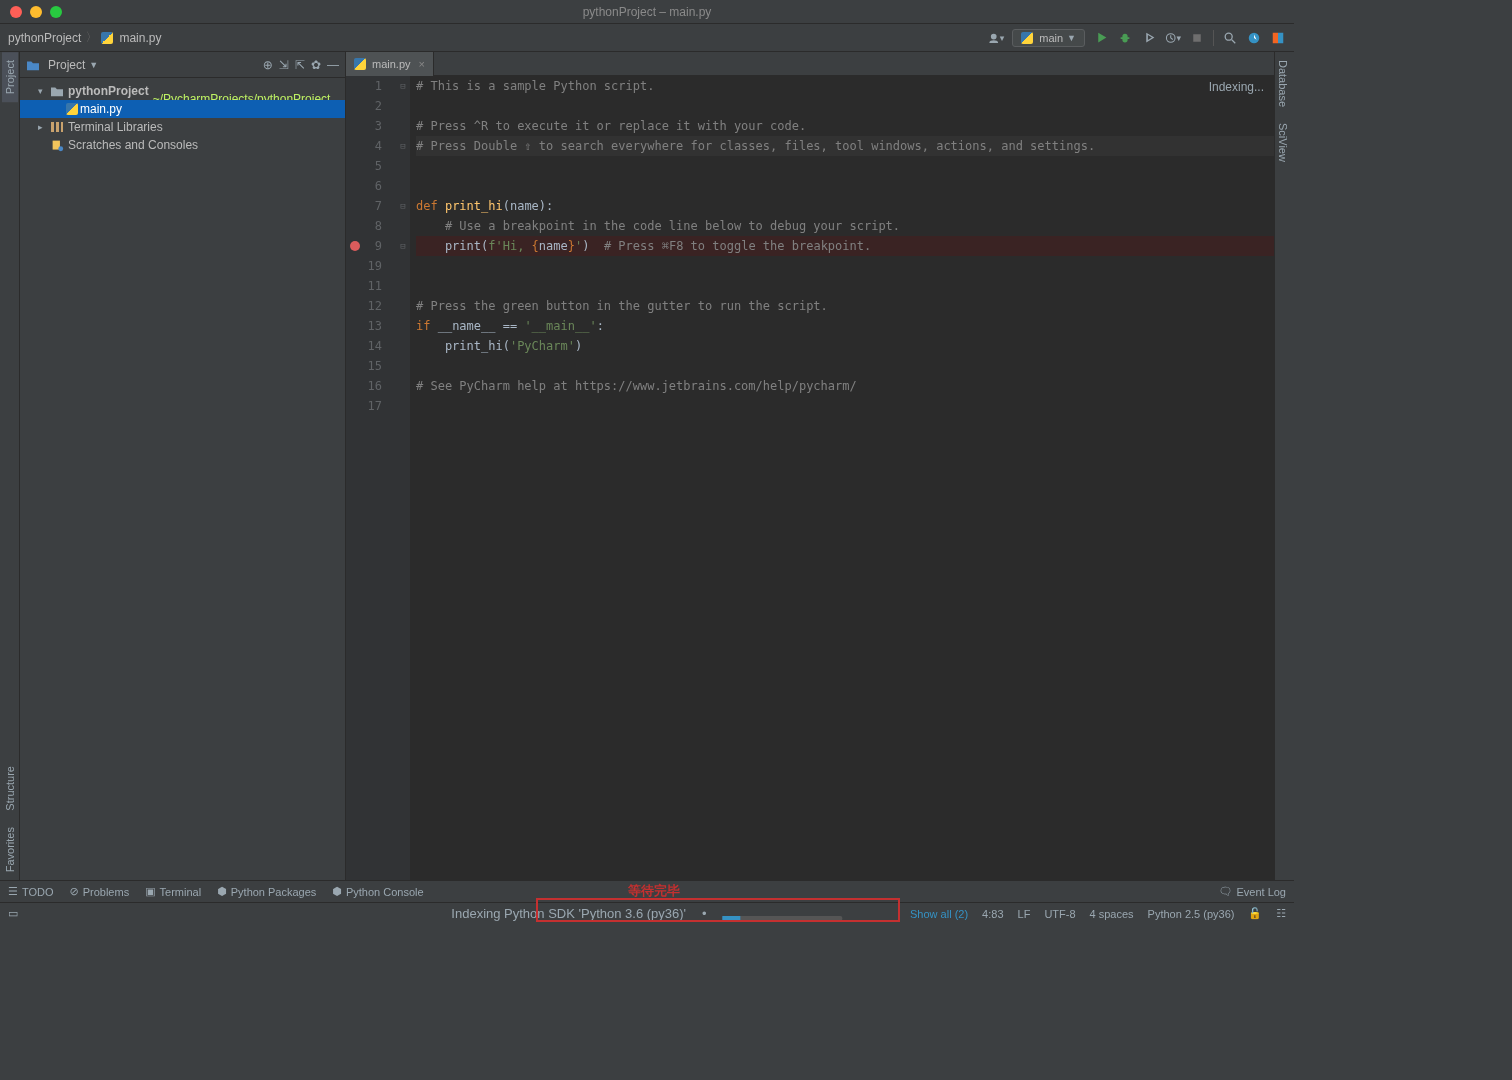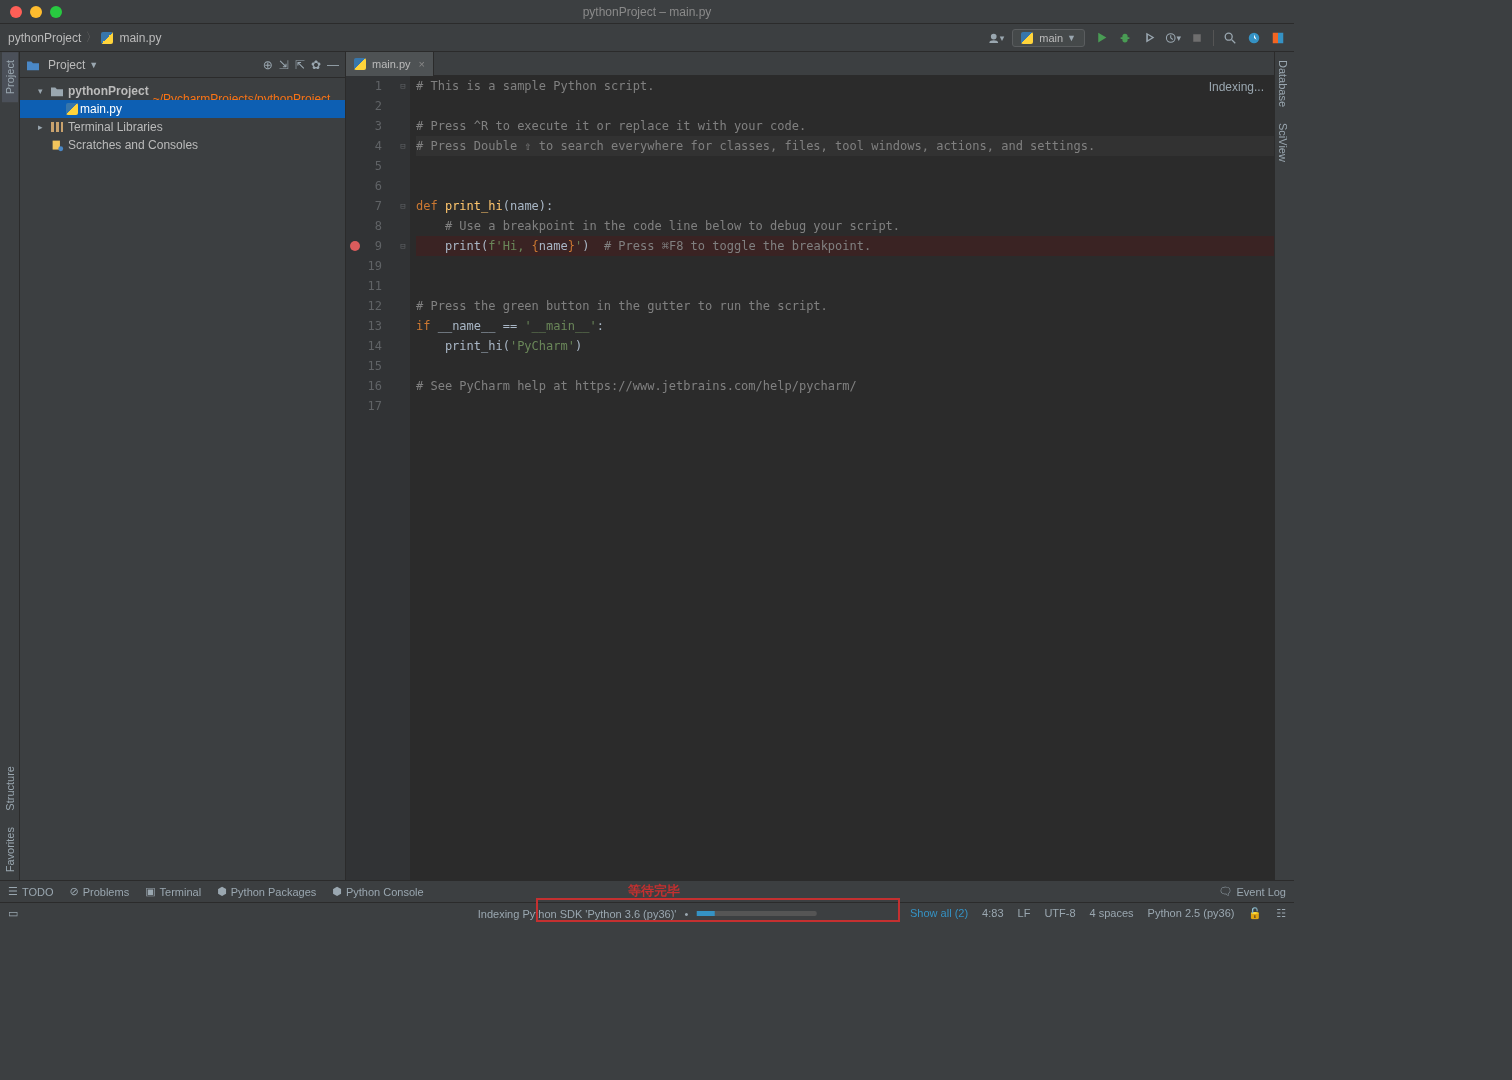--- a/index.html
+++ b/index.html
@@ -144,21 +144,21 @@
 }
 .tree-row.selected {
   background: #0d5fb3;
   color: #fff;
 }
 .tree-indent1 { padding-left: 18px; }
 .tree-indent2 { padding-left: 46px; }
 .tree-caret { width: 12px; color: #9aa7b0; font-size: 9px; }
 .tree-icon { width: 14px; height: 14px; margin-right: 4px; display: inline-flex; align-items: center; justify-content: center; }
 .folder-icon { color: #9aa7b0; }
-.tree-path { color: #f97316; margin-left: 4px; margin-top: 15px; }
+.tree-path { color: #bef264; margin-left: 4px; margin-top: 15px; }
 .lib-icon { display:inline-block; width:12px; height:10px; background: repeating-linear-gradient(90deg,#c9a26d 0 3px, transparent 3px 5px); }
 .scratch-icon { color: #f2c55c; }
 
 .editor-area {
   flex: 1;
   display: flex;
   flex-direction: column;
   background: #2b2b2b;
   position: relative;
 }
@@ -269,44 +269,44 @@
   font-size: 11px;
   color: #9aa7b0;
   gap: 12px;
   position: relative;
 }
 .status-center {
   position: absolute;
   left: 50%;
   transform: translateX(-50%);
   display: flex;
-  align-items: center;
-  gap: 8px;
-  font-size: 11px;
+  align-items: flex-end;
+  gap: 16px;
+  font-size: 13px;
 }
 .progress {
   width: 120px;
   height: 5px;
   background: #555;
   border-radius: 2px;
   position: relative;
 }
 .progress::after {
   content: "";
   position: absolute;
   left: 0; top: 0;
   width: 15%;
   height: 100%;
   background: #3592c4;
 }
 .status-right {
   margin-left: auto;
   display: flex;
   gap: 14px;
-  align-items: flex-start;
+  align-items: center;
 }
 .show-all { color: #3592c4; }
 .lock-icon { color: #9aa7b0; }
 
 .annot-box {
   position: absolute;
   border: 2px solid #c43030;
   pointer-events: none;
 }
 .annot-text {

